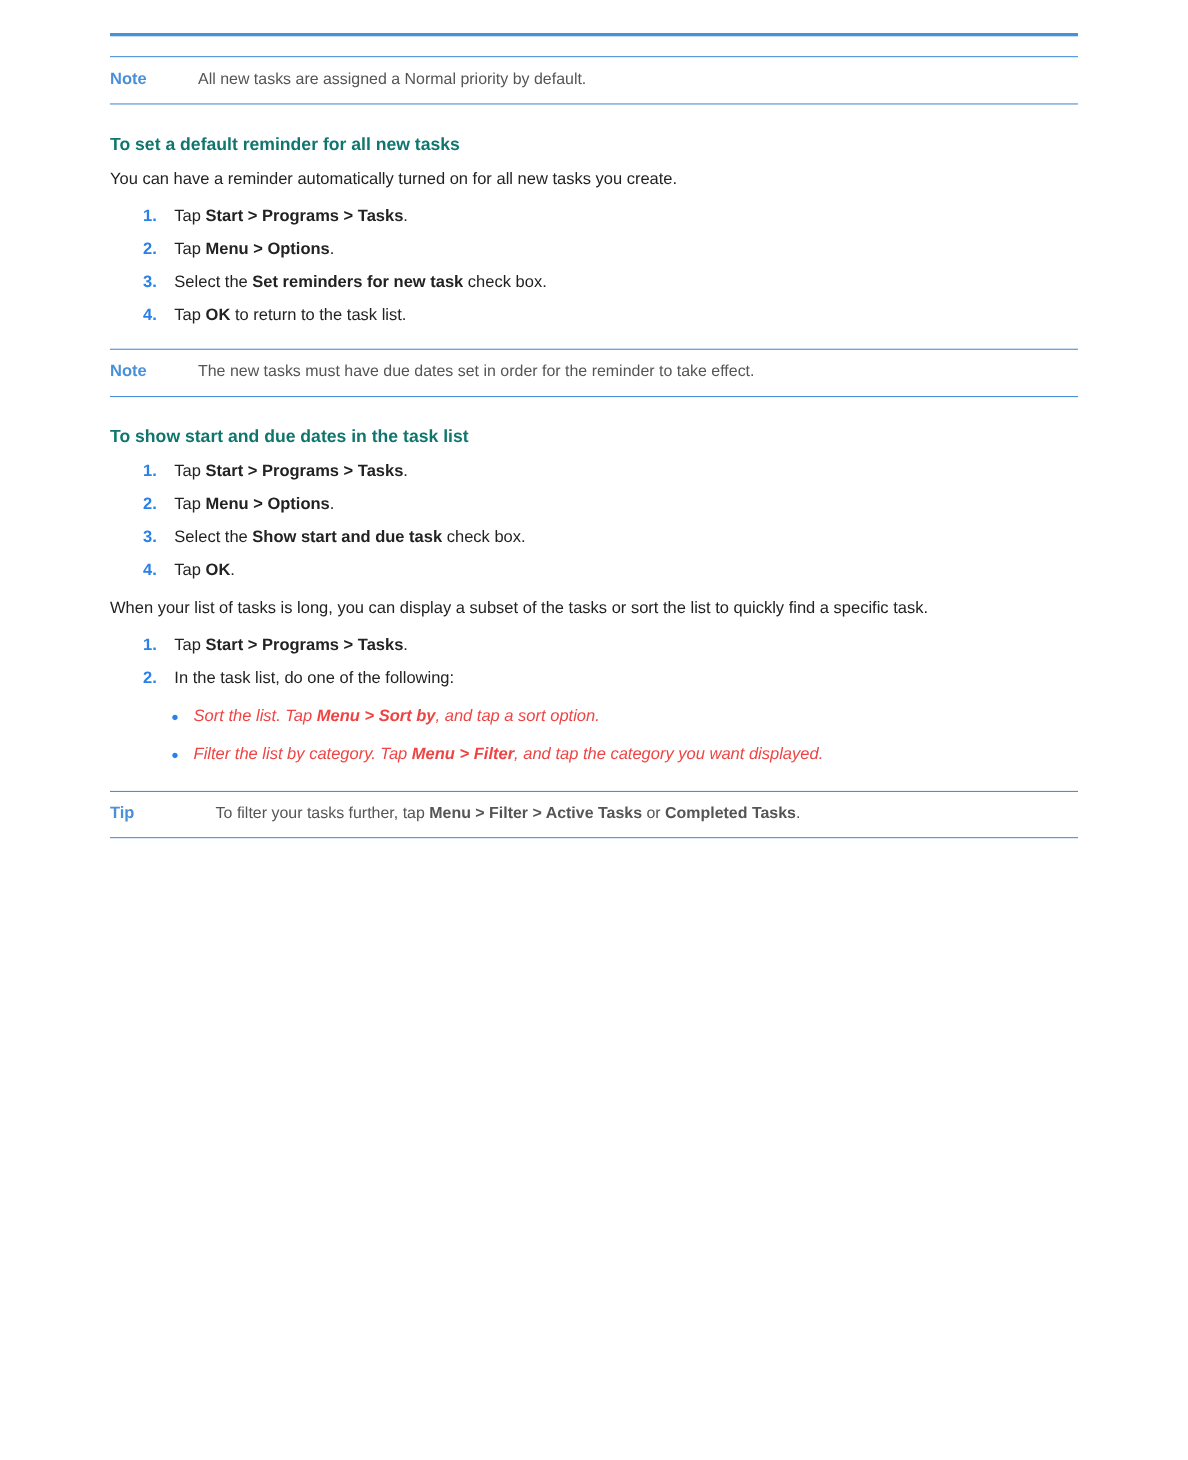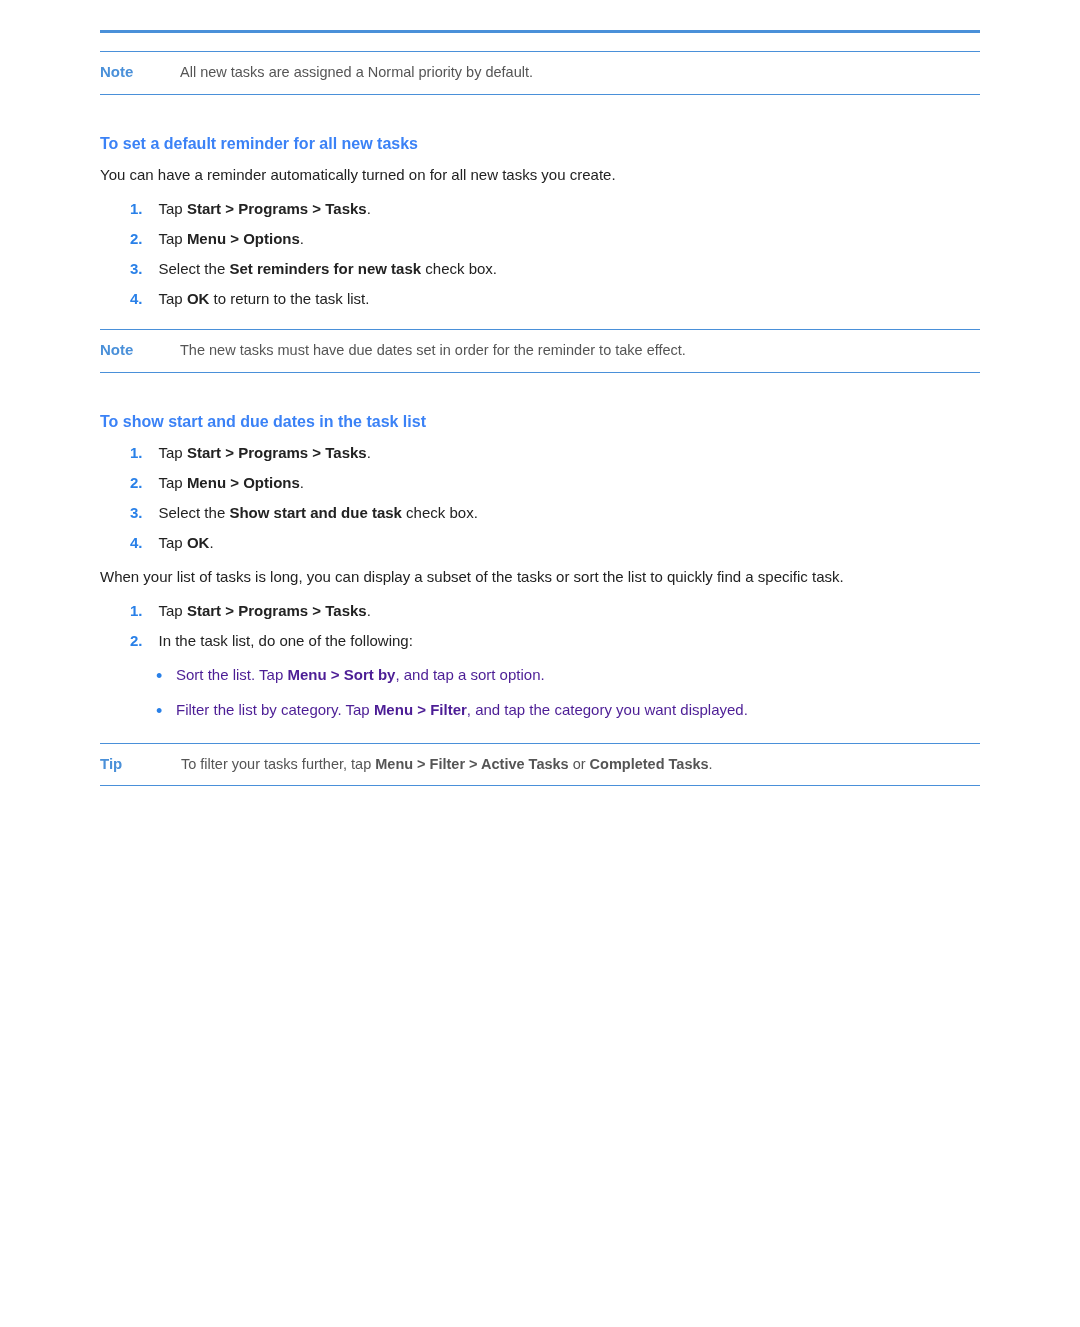--- a/index.html
+++ b/index.html
@@ -59,24 +59,24 @@
     }
 
     .note-content {
       color: #555;
       font-size: 14.5px;
       flex: 1;
       line-height: 1.5;
     }
 
     .section-heading {
-      color: #3b82f6;
+      color: #0f766e;
       font-size: 16px;
       font-weight: bold;
-      margin-top: 40px;
+      margin-top: 28px;
       margin-bottom: 10px;
     }
 
     .section-desc {
       font-size: 15px;
       color: #222;
       line-height: 1.6;
       margin-bottom: 10px;
     }
 
@@ -130,22 +130,23 @@
 
     .bullet-dot {
       color: #2980e8;
       font-size: 18px;
       min-width: 20px;
       margin-top: 0;
       line-height: 1.5;
     }
 
     .bullet-content {
-      color: #4c1d95;
+      color: #ef4444;
       flex: 1;
+      font-style: italic;
     }
 
     .footer-bar {
       position: absolute;
       bottom: 30px;
       left: 0;
       right: 0;
       display: flex;
       flex-direction: row;
       align-items: center;
@@ -172,21 +173,21 @@
       color: #222;
     }
 
     .tip-box {
       border-top: 1px solid #4a90d9;
       border-bottom: 1px solid #4a90d9;
       padding: 10px 0;
       margin: 18px 0;
       display: flex;
       flex-direction: row;
-      gap: 1px;
+      gap: 16px;
     }
   </style>
 </head>
 <body>
 
 <div class="page-container">
   <hr class="top-rule">
 
   <div class="note-box">
     <span class="note-label">Note</span>

